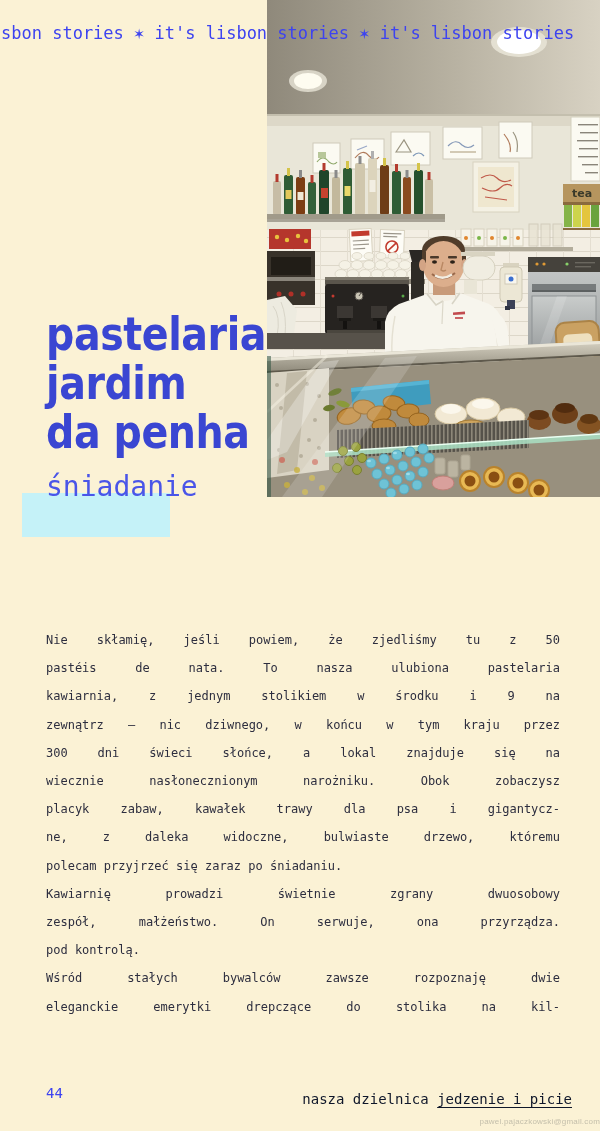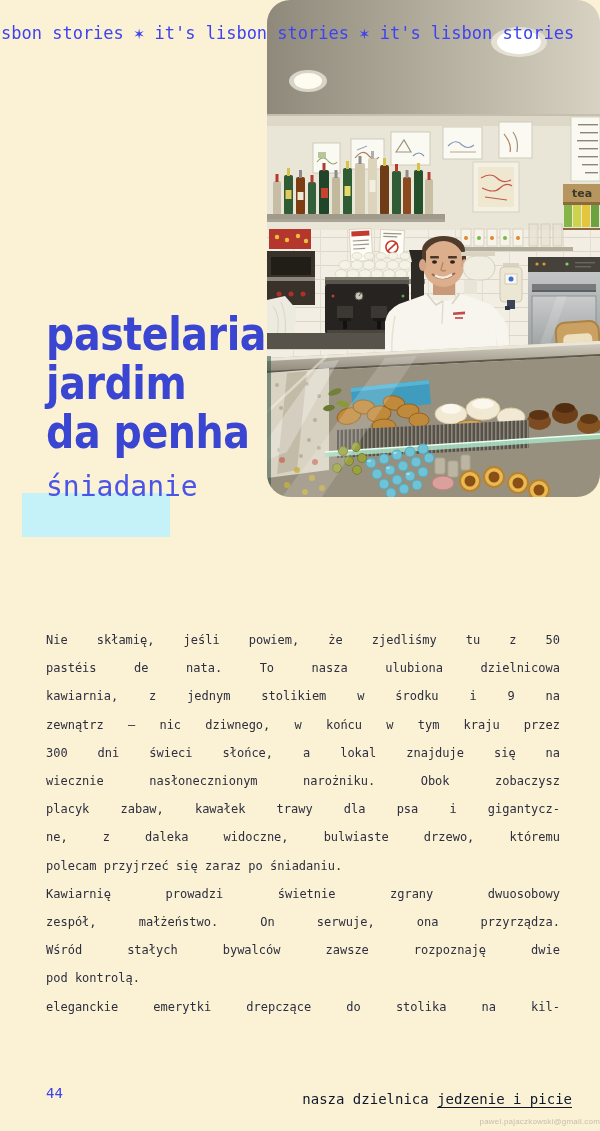--- a/index.html
+++ b/index.html
@@ -8,21 +8,21 @@
     background:#FBF2D5; overflow:hidden;
     font-family:"DejaVu Sans Mono", monospace;
   }
   .ticker {
     position:absolute; top:22px; left:1px; width:640px;
     font:17px/22px "DejaVu Sans Mono","DejaVu Sans",monospace;
     color:#3D43F0; white-space:nowrap; z-index:6;
   }
   .photo {
     position:absolute; left:267px; top:0; width:333px; height:497px;
-    z-index:1; overflow:hidden;border-radius:23px;
+    z-index:1; overflow:hidden;
   }
   .photo svg { display:block; width:100%; height:100%; }
   .title {
     position:absolute; left:46px; top:310px; z-index:3;
     font-family:"DejaVu Sans", sans-serif; font-weight:bold;
     font-size:46px; line-height:49px; letter-spacing:-0.5px;
     color:#3A46D2; transform:scaleX(0.86); transform-origin:0 0;
     white-space:nowrap;
   }
   .subtitle {
@@ -486,32 +486,32 @@
     <div>pastelaria</div>
     <div>jardim</div>
     <div>da penha</div>
   </div>
 
   <div class="cyan-block"></div>
   <div class="subtitle">śniadanie</div>
 
   <div class="article">
       <div class="bline just">Nie skłamię, jeśli powiem, że zjedliśmy tu z 50</div>
-      <div class="bline just">pastéis de nata. To nasza ulubiona dzielnicowa</div>
+      <div class="bline just">pastéis de nata. To nasza ulubiona pastelaria</div>
       <div class="bline just">kawiarnia, z jednym stolikiem w środku i 9 na</div>
       <div class="bline just">zewnątrz – nic dziwnego, w końcu w tym kraju przez</div>
       <div class="bline just">300 dni świeci słońce, a lokal znajduje się na</div>
       <div class="bline just">wiecznie nasłonecznionym narożniku. Obok zobaczysz</div>
       <div class="bline just">placyk zabaw, kawałek trawy dla psa i gigantycz-</div>
       <div class="bline just">ne, z daleka widoczne, bulwiaste drzewo, któremu</div>
       <div class="bline">polecam przyjrzeć się zaraz po śniadaniu.</div>
       <div class="bline just">Kawiarnię prowadzi świetnie zgrany dwuosobowy</div>
       <div class="bline just">zespół, małżeństwo. On serwuje, ona przyrządza.</div>
+      <div class="bline">pod kontrolą.</div>
       <div class="bline just">Wśród stałych bywalców zawsze rozpoznaję dwie</div>
-      <div class="bline">pod kontrolą.</div>
       <div class="bline just">eleganckie emerytki drepczące do stolika na kil-</div>
     </div>
 
   <div class="footer-left">44</div>
   <div class="footer-right"><span>nasza dzielnica </span><span class="flink">jedzenie i picie</span></div>
 
   <div class="credit">pawel.pajaczkowski@gmail.com</div>
 
 </div>
 

